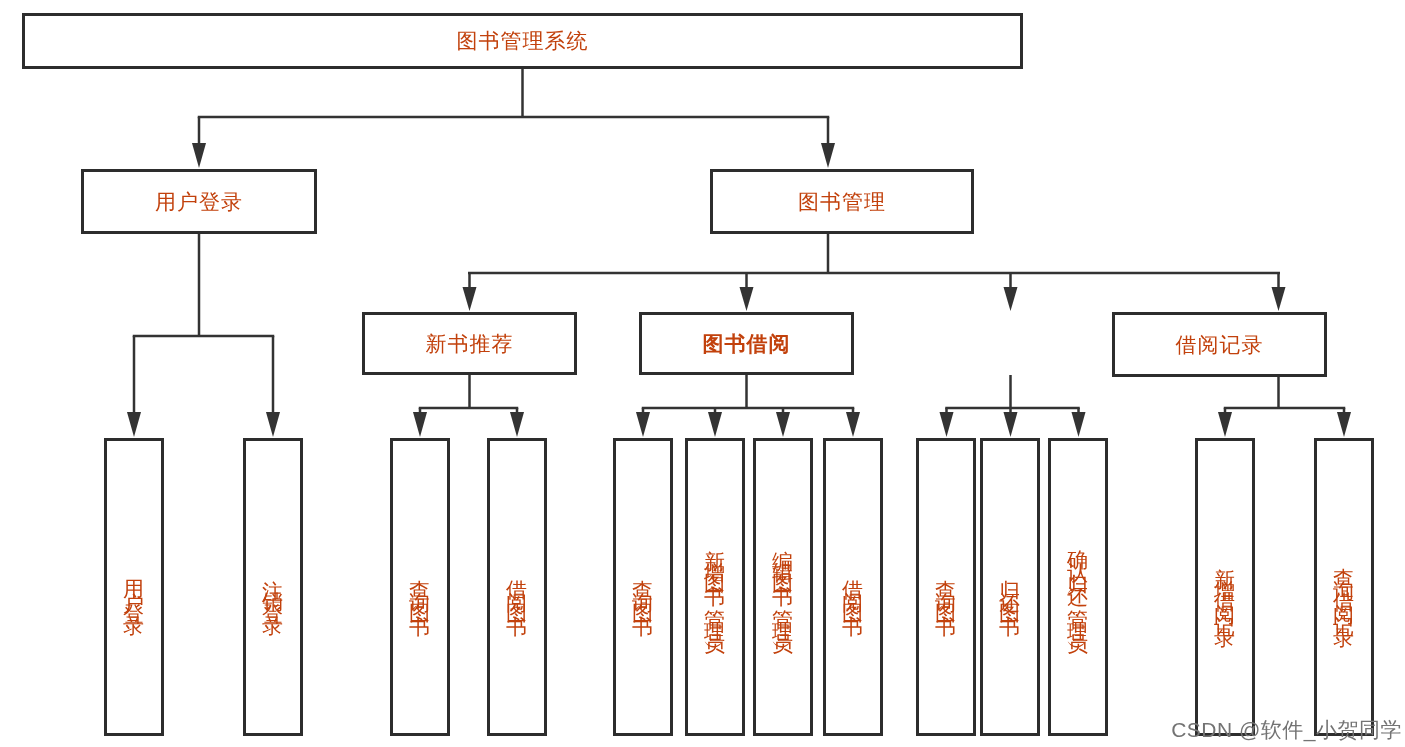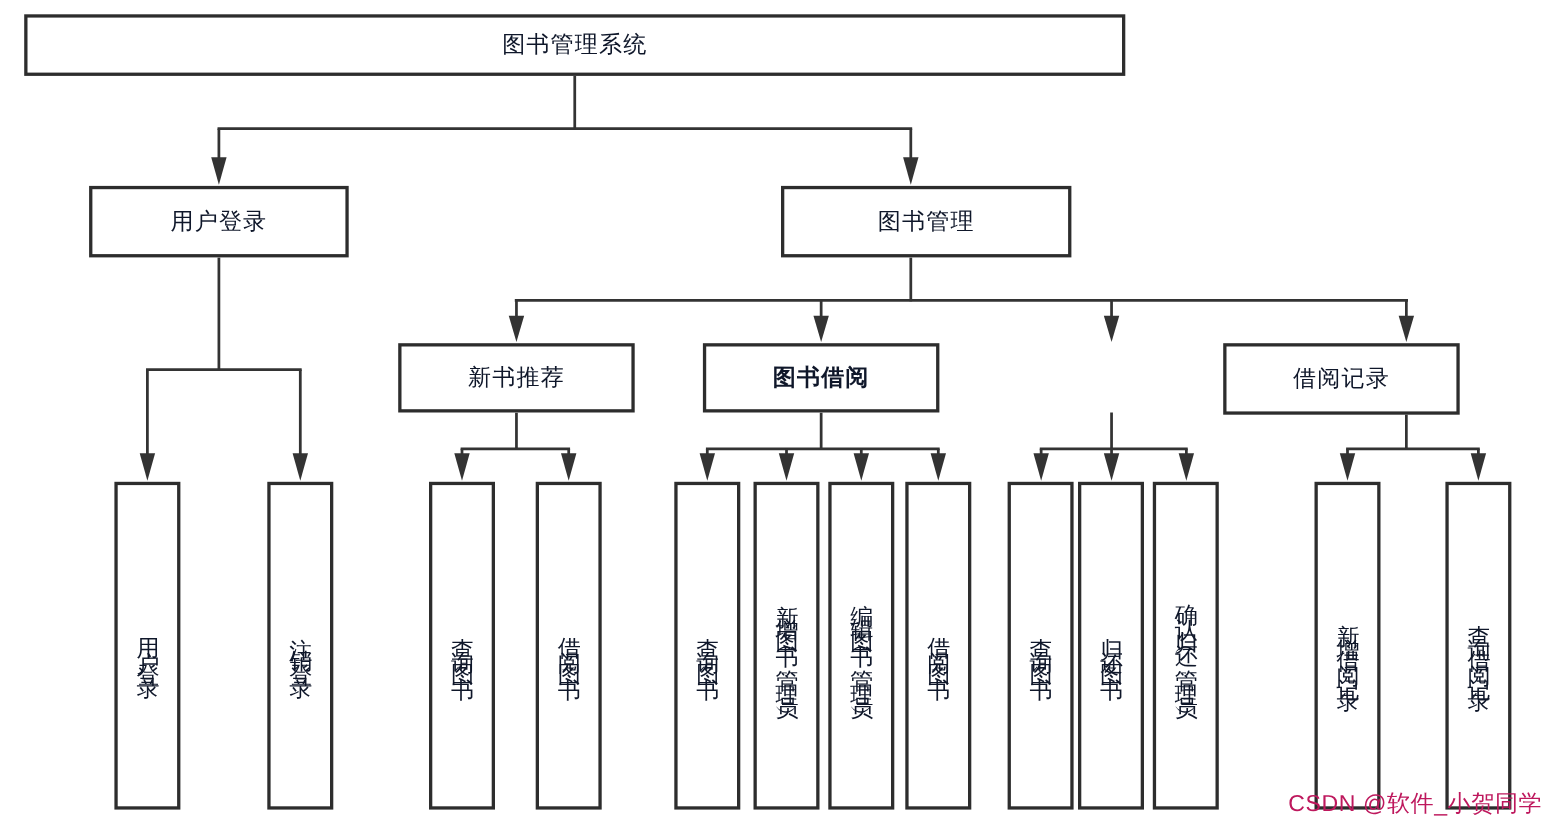--- a/index.html
+++ b/index.html
@@ -16,21 +16,21 @@
     pointer-events:none;
   }
   .box {
     position:absolute;
     box-sizing:border-box;
     background:#ffffff;
     border:3px solid #2d2d2d;
     display:flex;
     align-items:center;
     justify-content:center;
-    color:#0f172a;
+    color:#c2410c;
     font-size:21px;
     letter-spacing:1px;
     line-height:1.2;
     white-space:nowrap;
   }
   .leaf .vtext {
     writing-mode:vertical-rl;
     text-orientation:mixed;
     letter-spacing:12px;
     line-height:1;
@@ -49,21 +49,21 @@
   .n-b1 { left:390px; }  .n-b2 { left:487px; }
   .n-c1 { left:613px; }  .n-c2 { left:685px; }  .n-c3 { left:753px; }  .n-c4 { left:823px; }
   .n-d1 { left:916px; }  .n-d2 { left:980px; }  .n-d3 { left:1048px; }
   .n-e1 { left:1195px; } .n-e2 { left:1314px; }
   .watermark {
     position:absolute;
     right:3px;
     bottom:3px;
     font-size:21px;
     letter-spacing:0.5px;
-    color:#be185d;
+    color:#737373;
     z-index:5;
   }
 </style>
 </head>
 <body>
 
 <div class="canvas">
 
   <svg class="connectors" viewBox="0 0 1405 747">
     <g stroke="#333333" stroke-width="2.5" fill="#333333">

